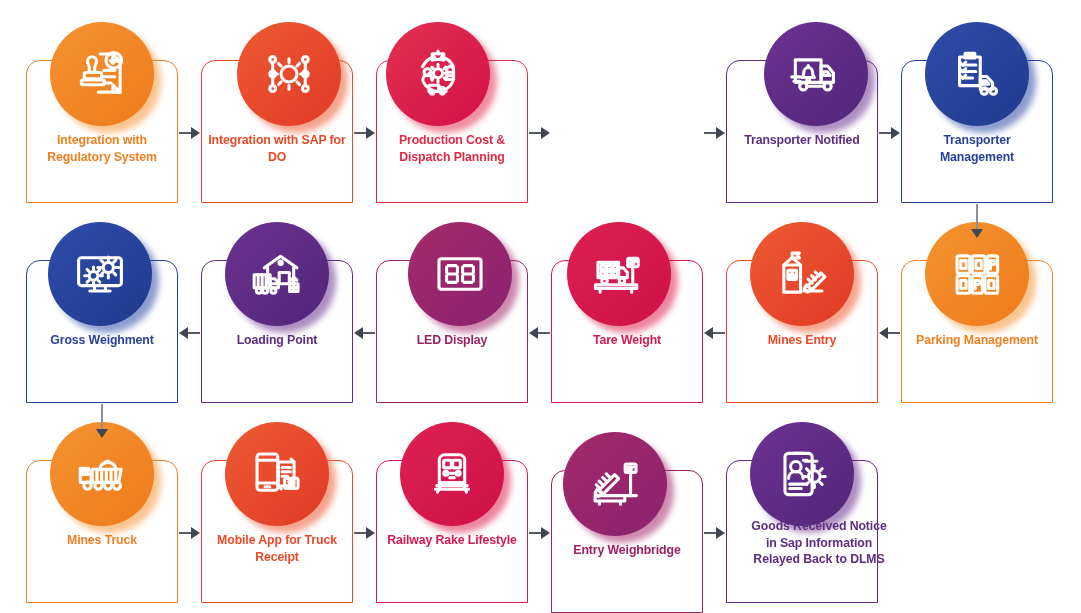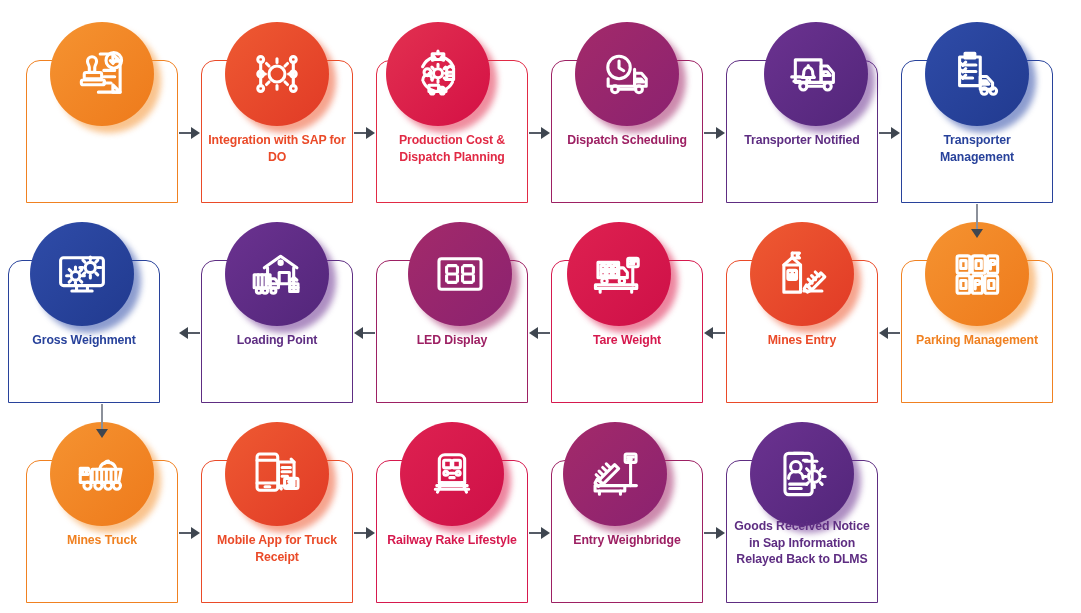--- a/index.html
+++ b/index.html
@@ -54,21 +54,21 @@
     position:absolute;
     left:4px; width:144px;
     top:110px;
     text-align:center;
     font-size:12.3px;
     font-weight:bold;
     line-height:1.35;
     color:var(--c);
     letter-spacing:-.1px;
   }
-  .label.four{ top:96px; }
+  .label.four{ top:96px;margin-left:17px; }
 
   
   .arrow-h{ position:absolute; height:12px; }
   .arrow-h .bar{
     position:absolute; top:5px; height:1.6px;
     background:#555b66;
   }
   .arrow-h .head{
     position:absolute; top:0;
     width:0; height:0;
@@ -111,22 +111,23 @@
               <path d="M22 22l4 4h-4z"></path>
      <circle cx="22.5" cy="8.5" r="4.3"></circle>
               <path d="M20.6 8.6l1.5 1.5 2.4-2.6"></path>
      <path d="M8 9c0-1.4 1.1-2.5 2.5-2.5S13 7.6 13 9c0 1.6-1 2-1 3.4V15h-3v-2.6C9 11 8 10.6 8 9z"></path>
      <rect x="6.2" y="15.2" width="9.6" height="3.4" rx="1"></rect>
      <rect x="4.6" y="19.3" width="12.8" height="2.6" rx="1"></rect>
             </g>
           </svg>
         </span>
       </div>
-    </div>
-    <div class="node" style="left: 201px; top: 22px; width: 152px; height: 181px; --c: #EA4A28; --grad: linear-gradient(135deg,#EE5A32 0%,#E13A26 100%); --shadow: #EE5A32;">
+      <div class="label">Integration with Regulatory System</div>
+    </div>
+    <div class="node" style="left: 201px; top: 22px; width: 176px; height: 181px; --c: #EA4A28; --grad: linear-gradient(135deg,#EE5A32 0%,#E13A26 100%); --shadow: #EE5A32;">
       <div class="card"></div>
       <div class="notch"></div>
       <div class="circle-shadow"></div>
       <div class="circle">
         <span>
           <svg viewBox="0 0 32 32">
             <g fill="none" stroke="#fff" stroke-width="1.7" stroke-linecap="round" stroke-linejoin="round">
      <circle cx="16" cy="16" r="4.4"></circle>
      <path d="M16 9.6v-2M16 22.4v2M9.6 16h-2M22.4 16h2M11.6 11.6l-1.4-1.4M20.4 11.6l1.4-1.4M11.6 20.4l-1.4 1.4M20.4 20.4l1.4 1.4"></path>
      <circle cx="7" cy="8" r="1.6"></circle>
@@ -166,42 +167,20 @@
      <path d="M11 25.6v-3.4h5.4v3.4z"></path>
               <path d="M16.4 23.4h2.4l1.6 1.6v.6h-4z"></path>
      <circle cx="12.8" cy="26" r="1"></circle>
               <circle cx="18.4" cy="26" r="1"></circle>
             </g>
           </svg>
         </span>
       </div>
       <div class="label">Production Cost &amp; Dispatch Planning</div>
     </div>
-    <div class="node" style="left: 551px; top: 22px; width: 152px; height: 181px; --c: #9D2063; --grad: linear-gradient(135deg,#A32A6A 0%,#8B2270 100%); --shadow: #A32A6A;">
-      <div class="card"></div>
-      <div class="notch"></div>
-      <div class="circle-shadow"></div>
-      <div class="circle">
-        <span>
-          <svg viewBox="0 0 32 32">
-            <g fill="none" stroke="#fff" stroke-width="1.7" stroke-linecap="round" stroke-linejoin="round">
-     <circle cx="11.6" cy="12.4" r="6.2"></circle>
-              <path d="M11.6 8.8v3.8l2.6 1.6"></path>
-     <path d="M5.6 18.6v4.2h14.6v-9.4"></path>
-     <path d="M20.2 15.6h3.8l2.6 3v4.2h-6.4z"></path>
-     <circle cx="9.4" cy="24.4" r="1.9"></circle>
-              <circle cx="22.6" cy="24.4" r="1.9"></circle>
-     <path d="M11.3 24.4h9.4"></path>
-              <path d="M21.4 18.8h2.4l1.4 1.6h-3.8z"></path>
-            </g>
-          </svg>
-        </span>
-      </div>
-      <div class="label">Dispatch Scheduling</div>
-    </div>
     <div class="node" style="left: 726px; top: 22px; width: 180px; height: 181px; --c: #5E2D82; --grad: linear-gradient(135deg,#6B3290 0%,#52267A 100%); --shadow: #6B3290;">
       <div class="card"></div>
       <div class="notch"></div>
       <div class="circle-shadow"></div>
       <div class="circle">
         <span>
           <svg viewBox="0 0 32 32">
             <g fill="none" stroke="#fff" stroke-width="1.7" stroke-linecap="round" stroke-linejoin="round">
      <path d="M4.6 8.2h14.2v12.4H4.6z"></path>
      <path d="M18.8 11.6h3.6l3.2 3.8v5.2h-6.8z"></path>
@@ -350,21 +329,21 @@
               <circle cx="14" cy="25.2" r="1.4"></circle>
      <path d="M23 21.4h4.6v4.2H23z"></path>
               <path d="M25.3 21.4v4.2M23 23.5h4.6"></path>
      <path d="M25.3 21.4V18M23.6 19.4l1.7-1.6 1.7 1.6"></path>
             </g>
           </svg>
         </span>
       </div>
       <div class="label">Loading Point</div>
     </div>
-    <div class="node" style="left: 8px; top: 222px; width: 148px; height: 181px; --c: #28429B; --grad: linear-gradient(135deg,#2F4CA8 0%,#213A8F 100%); --shadow: #2F4CA8;">
+    <div class="node" style="left: 26px; top: 222px; width: 148px; height: 181px; --c: #28429B; --grad: linear-gradient(135deg,#2F4CA8 0%,#213A8F 100%); --shadow: #2F4CA8;">
       <div class="card"></div>
       <div class="notch"></div>
       <div class="circle-shadow"></div>
       <div class="circle">
         <span>
           <svg viewBox="0 0 32 32">
             <g fill="none" stroke="#fff" stroke-width="1.7" stroke-linecap="round" stroke-linejoin="round">
      <rect x="4.2" y="7" width="23.6" height="15.4" rx="1.6"></rect>
      <path d="M13 22.4v3M19 22.4v3M10.4 25.4h11.2"></path>
      <circle cx="20.6" cy="12.4" r="2.8"></circle>
@@ -440,21 +419,21 @@
      <path d="M14.8 15.6h2.4M14.8 18h2.4"></path>
      <path d="M9 20.8h14"></path>
               <path d="M10.4 20.8 8 26M21.6 20.8 24 26"></path>
      <path d="M7.6 22.4h16.8M6.8 24.4h18.4"></path>
             </g>
           </svg>
         </span>
       </div>
       <div class="label">Railway Rake Lifestyle</div>
     </div>
-    <div class="node" style="left: 551px; top: 422px; width: 128px; height: 181px; --c: #9D2063; --grad: linear-gradient(135deg,#A32A6A 0%,#8B2270 100%); --shadow: #A32A6A;">
+    <div class="node" style="left: 551px; top: 432px; width: 128px; height: 181px; --c: #9D2063; --grad: linear-gradient(135deg,#A32A6A 0%,#8B2270 100%); --shadow: #A32A6A;">
       <div class="card"></div>
       <div class="notch"></div>
       <div class="circle-shadow"></div>
       <div class="circle">
         <span>
           <svg viewBox="0 0 32 32">
             <g fill="none" stroke="#fff" stroke-width="1.7" stroke-linecap="round" stroke-linejoin="round">
      <path d="M5 22.4h16.4v3H5z"></path>
               <path d="M7.4 25.4v1.8M19 25.4v1.8"></path>
      <path d="M7.2 19.4l8.6-8.6 2.2 2.2-8.6 8.6z"></path>

